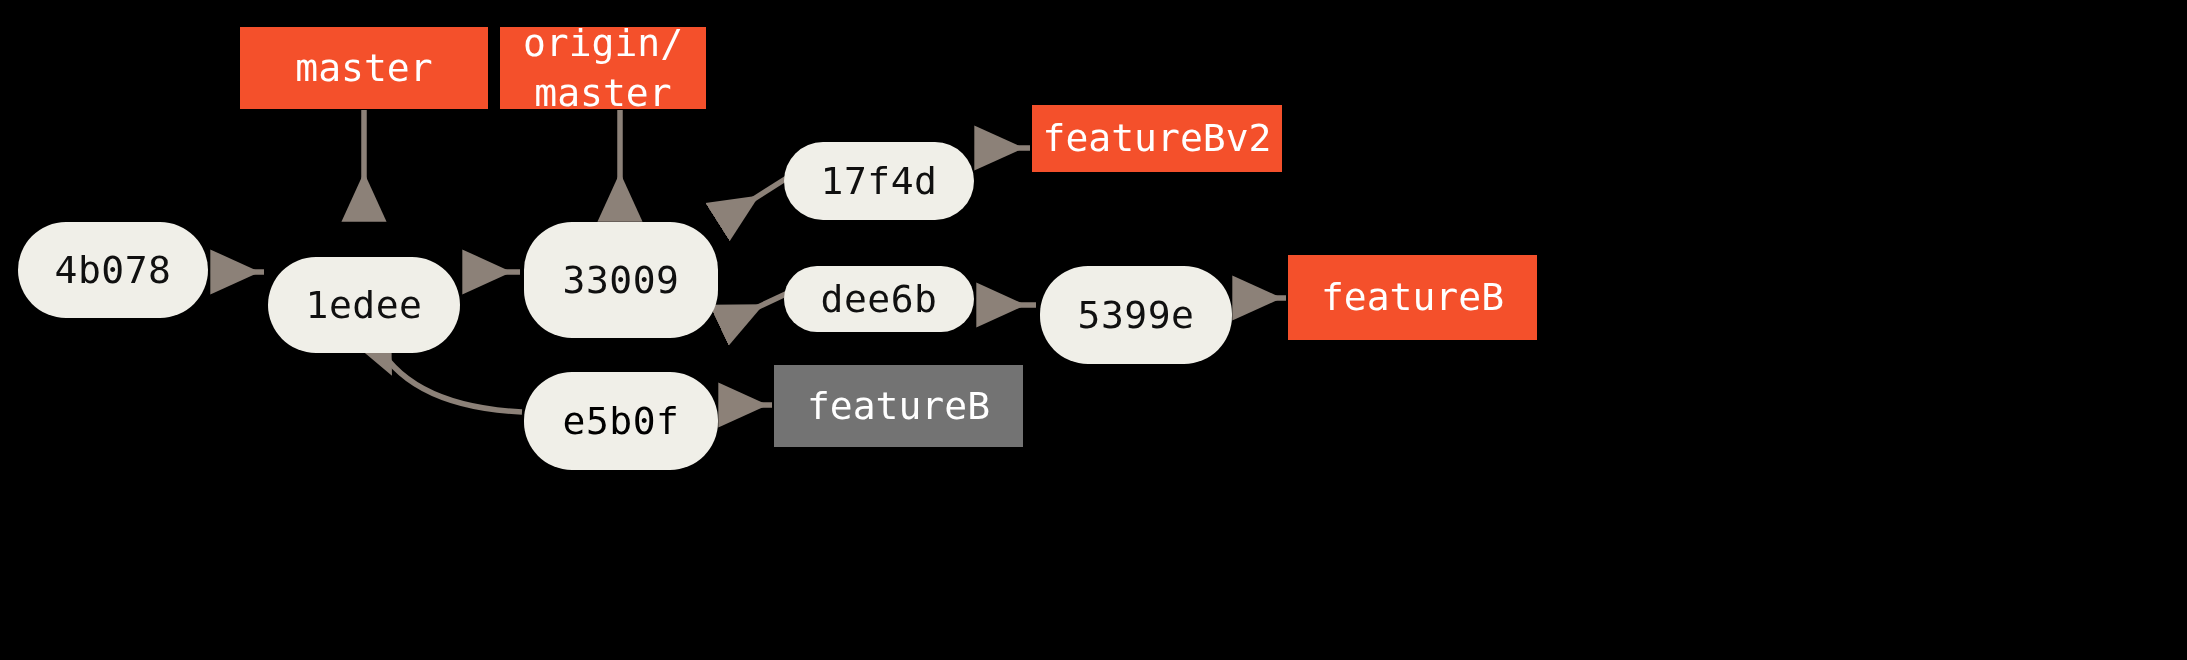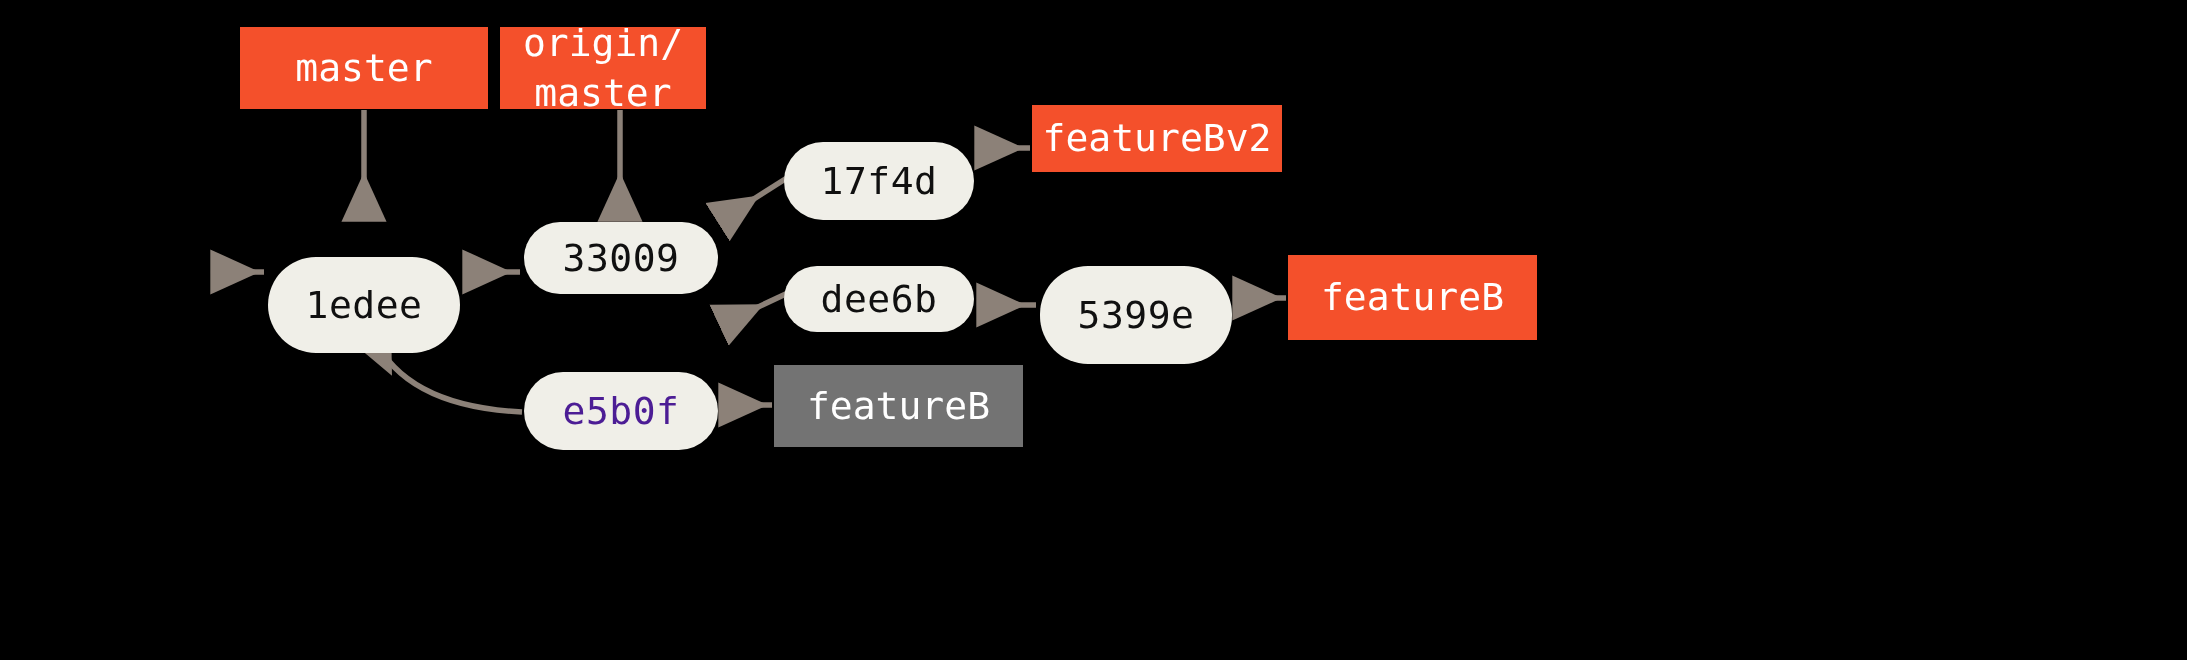--- a/index.html
+++ b/index.html
@@ -78,26 +78,27 @@
       <line x1="1036" y1="305" x2="984" y2="305"></line>
       <path d="M 522 412 C 440 408 394 380 374 338"></path>
       <line x1="364" y1="110" x2="364" y2="214"></line>
       <line x1="620" y1="110" x2="620" y2="214"></line>
       <line x1="1030" y1="148" x2="982" y2="148"></line>
       <line x1="1286" y1="298" x2="1240" y2="298"></line>
       <line x1="772" y1="405" x2="726" y2="405"></line>
     </g>
   </svg>
 
+  <div class="node" style="left: 18px; top: 222px; width: 190px; height: 96px; background: rgb(240, 239, 232); color: rgb(16, 16, 16);">4b078</div>
   <div class="node" style="left: 268px; top: 222px; width: 192px; height: 96px; background: rgb(240, 239, 232); color: rgb(16, 16, 16); margin-top: 35px;">1edee</div>
-  <div class="node" style="left: 524px; top: 222px; width: 194px; height: 72px; background: rgb(240, 239, 232); color: rgb(16, 16, 16);">33009</div>
+  <div class="node" style="left: 524px; top: 222px; width: 194px; height: 116px; background: rgb(240, 239, 232); color: rgb(16, 16, 16);">33009</div>
   <div class="node" style="left: 784px; top: 114px; width: 190px; height: 78px; background: rgb(240, 239, 232); color: rgb(16, 16, 16); margin-top: 28px;">17f4d</div>
   <div class="node" style="left: 784px; top: 266px; width: 190px; height: 66px; background: rgb(240, 239, 232); color: rgb(16, 16, 16);">dee6b</div>
   <div class="node" style="left: 1040px; top: 266px; width: 192px; height: 98px; background: rgb(240, 239, 232); color: rgb(16, 16, 16);">5399e</div>
-  <div class="node" style="left: 524px; top: 372px; width: 194px; height: 78px; background: rgb(240, 239, 232); color: #4c1d95;">e5b0f</div>
+  <div class="node" style="left: 524px; top: 372px; width: 194px; height: 98px; background: rgb(240, 239, 232); color: #000000;">e5b0f</div>
 
   <div class="label" style="left: 240px; top: 27px; width: 248px; height: 82px; background: rgb(244, 80, 43); color: rgb(255, 255, 255);">master</div>
   <div class="label" style="left: 500px; top: 27px; width: 206px; height: 82px; background: rgb(244, 80, 43); color: rgb(255, 255, 255);">origin/
 master</div>
   <div class="label" style="left: 1032px; top: 105px; width: 250px; height: 67px; background: rgb(244, 80, 43); color: rgb(255, 255, 255);">featureBv2</div>
   <div class="label" style="left: 1288px; top: 255px; width: 249px; height: 85px; background: rgb(244, 80, 43); color: rgb(255, 255, 255);">featureB</div>
   <div class="label" style="left: 774px; top: 365px; width: 249px; height: 82px; background: #737373; color: rgb(255, 255, 255);">featureB</div>
 
 </div>
 

